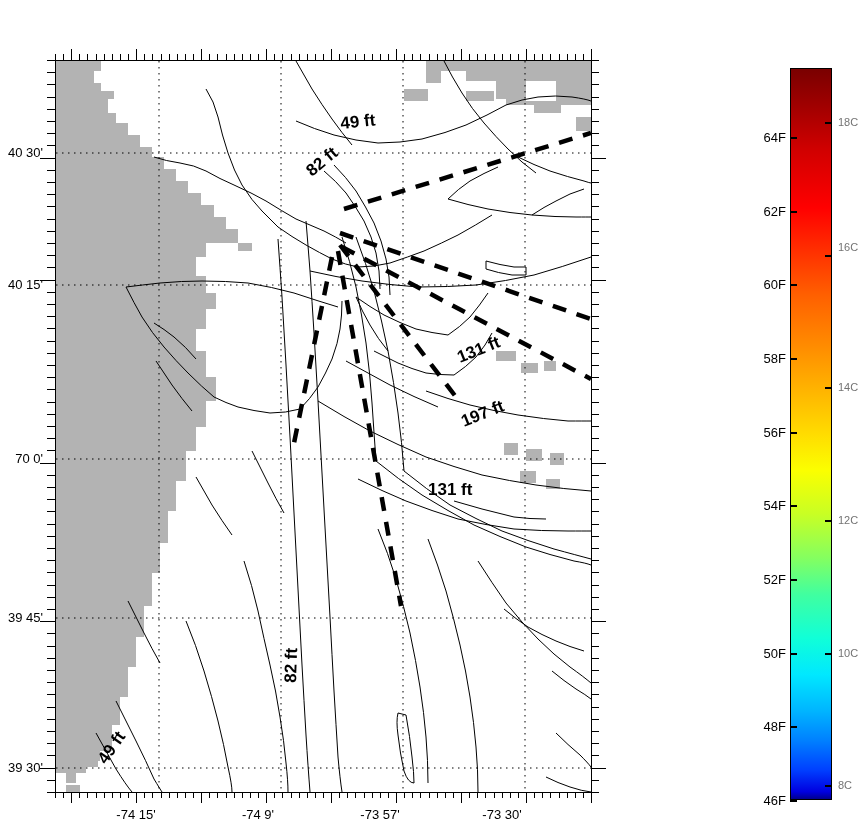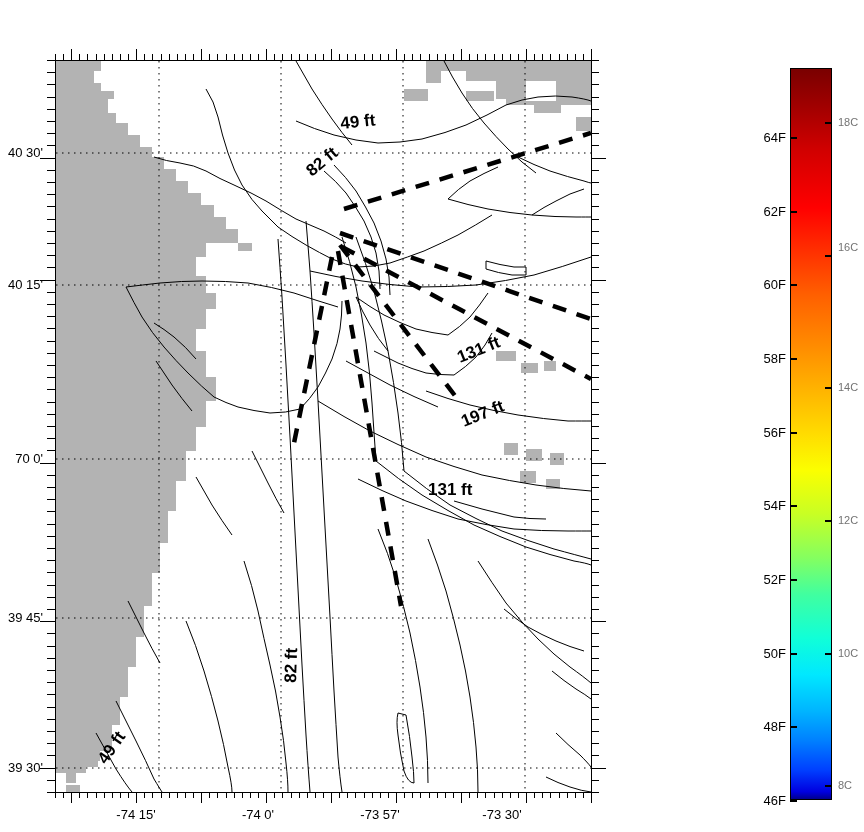--- a/index.html
+++ b/index.html
@@ -295,21 +295,21 @@
         <text class="deplab" x="408" y="366" transform="rotate(-22 408 366)">197 ft</text>
         <text class="deplab" x="372" y="434">131 ft</text>
         <text class="deplab" x="240" y="622" transform="rotate(-88 240 622)">82 ft</text>
         <text class="deplab" x="50" y="704" transform="rotate(-55 50 704)">49 ft</text>
       </g>
     </svg>
   </div>
 
   <div id="axis-layer">
       <div class="xlab" style="left: 136px; top: 807px;">-74 15'</div>
-      <div class="xlab" style="left: 258px; top: 807px;">-74 0'</div>
+      <div class="xlab" style="left: 258px; top: 807px;">-74 9'</div>
       <div class="xlab" style="left: 380px; top: 807px;">-73 57'</div>
       <div class="xlab" style="left: 502px; top: 807px;">-73 30'</div>
       <div class="xlab" style="left: 624px; top: 807px; margin-top: 24px;">-73 15'</div>
       <div class="tk" style="width: 1px; height: 6px; left: 55px; top: 792px;"></div>
       <div class="tk" style="width: 1px; height: 6px; left: 55px; top: 54px;"></div>
       <div class="tk" style="width: 1px; height: 6px; left: 63px; top: 792px;"></div>
       <div class="tk" style="width: 1px; height: 6px; left: 63px; top: 54px;"></div>
       <div class="tk" style="width: 1px; height: 11px; left: 71px; top: 792px;"></div>
       <div class="tk" style="width: 1px; height: 11px; left: 71px; top: 49px;"></div>
       <div class="tk" style="width: 1px; height: 6px; left: 79px; top: 792px;"></div>

